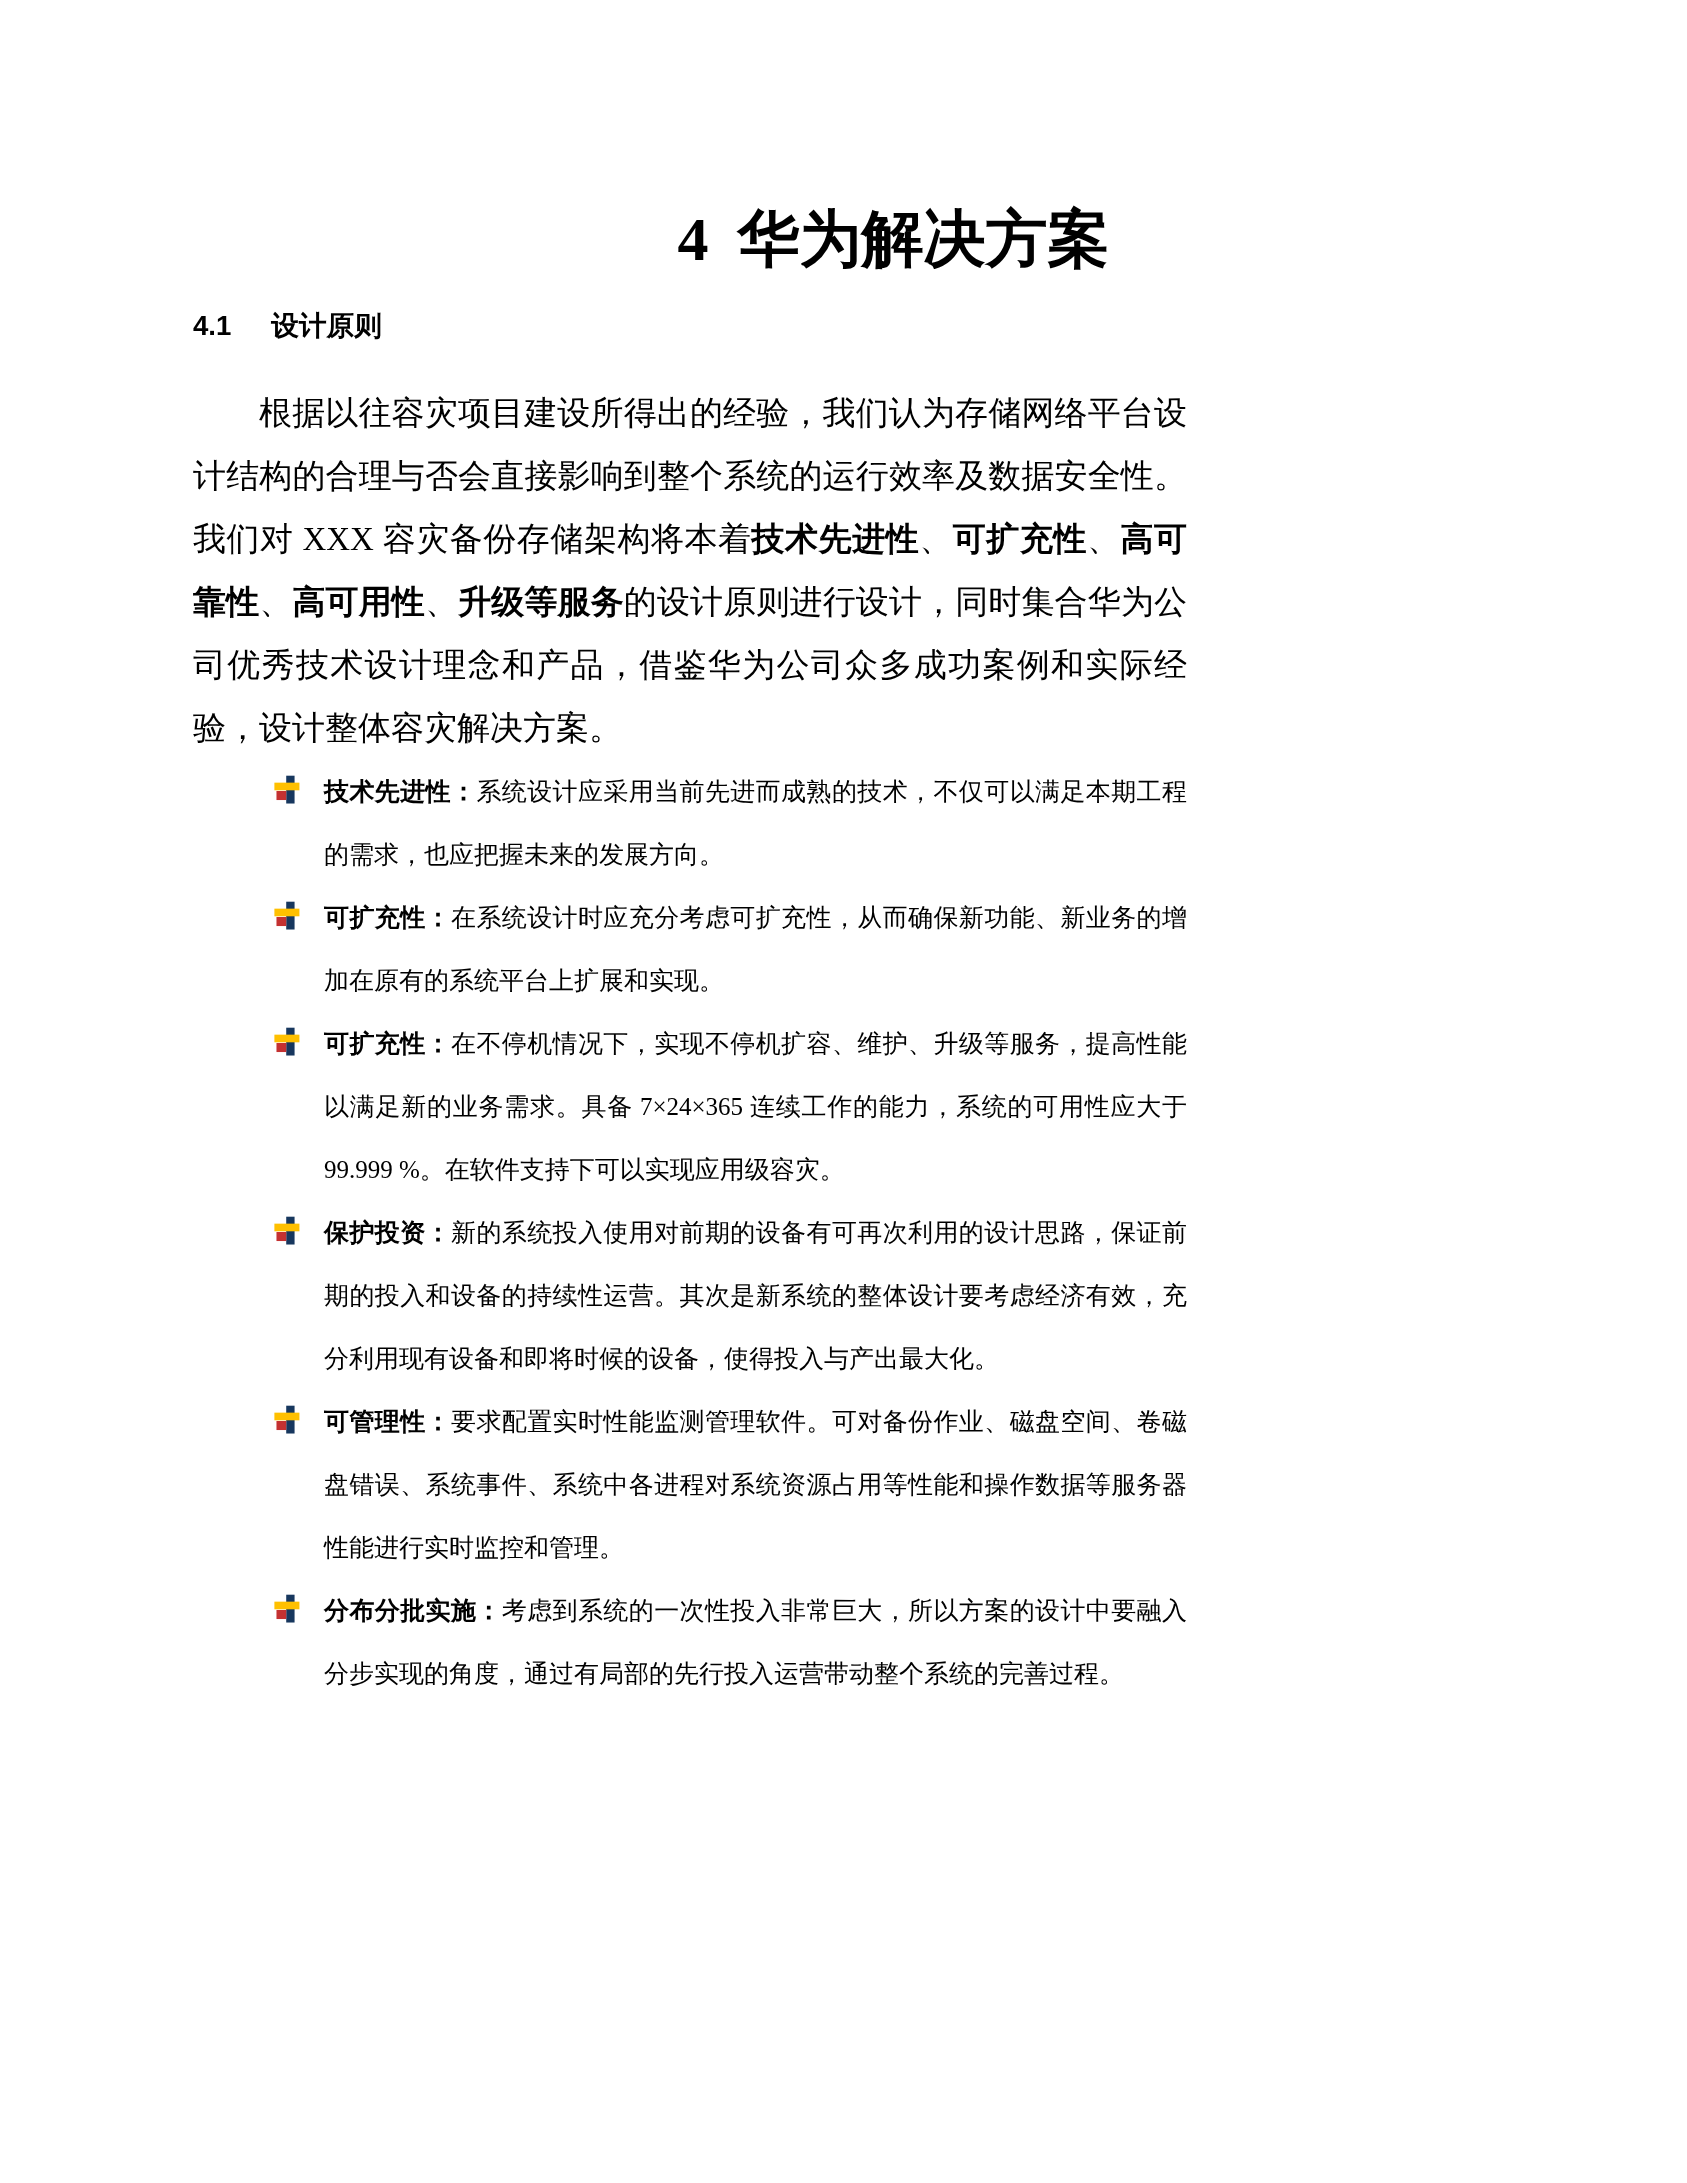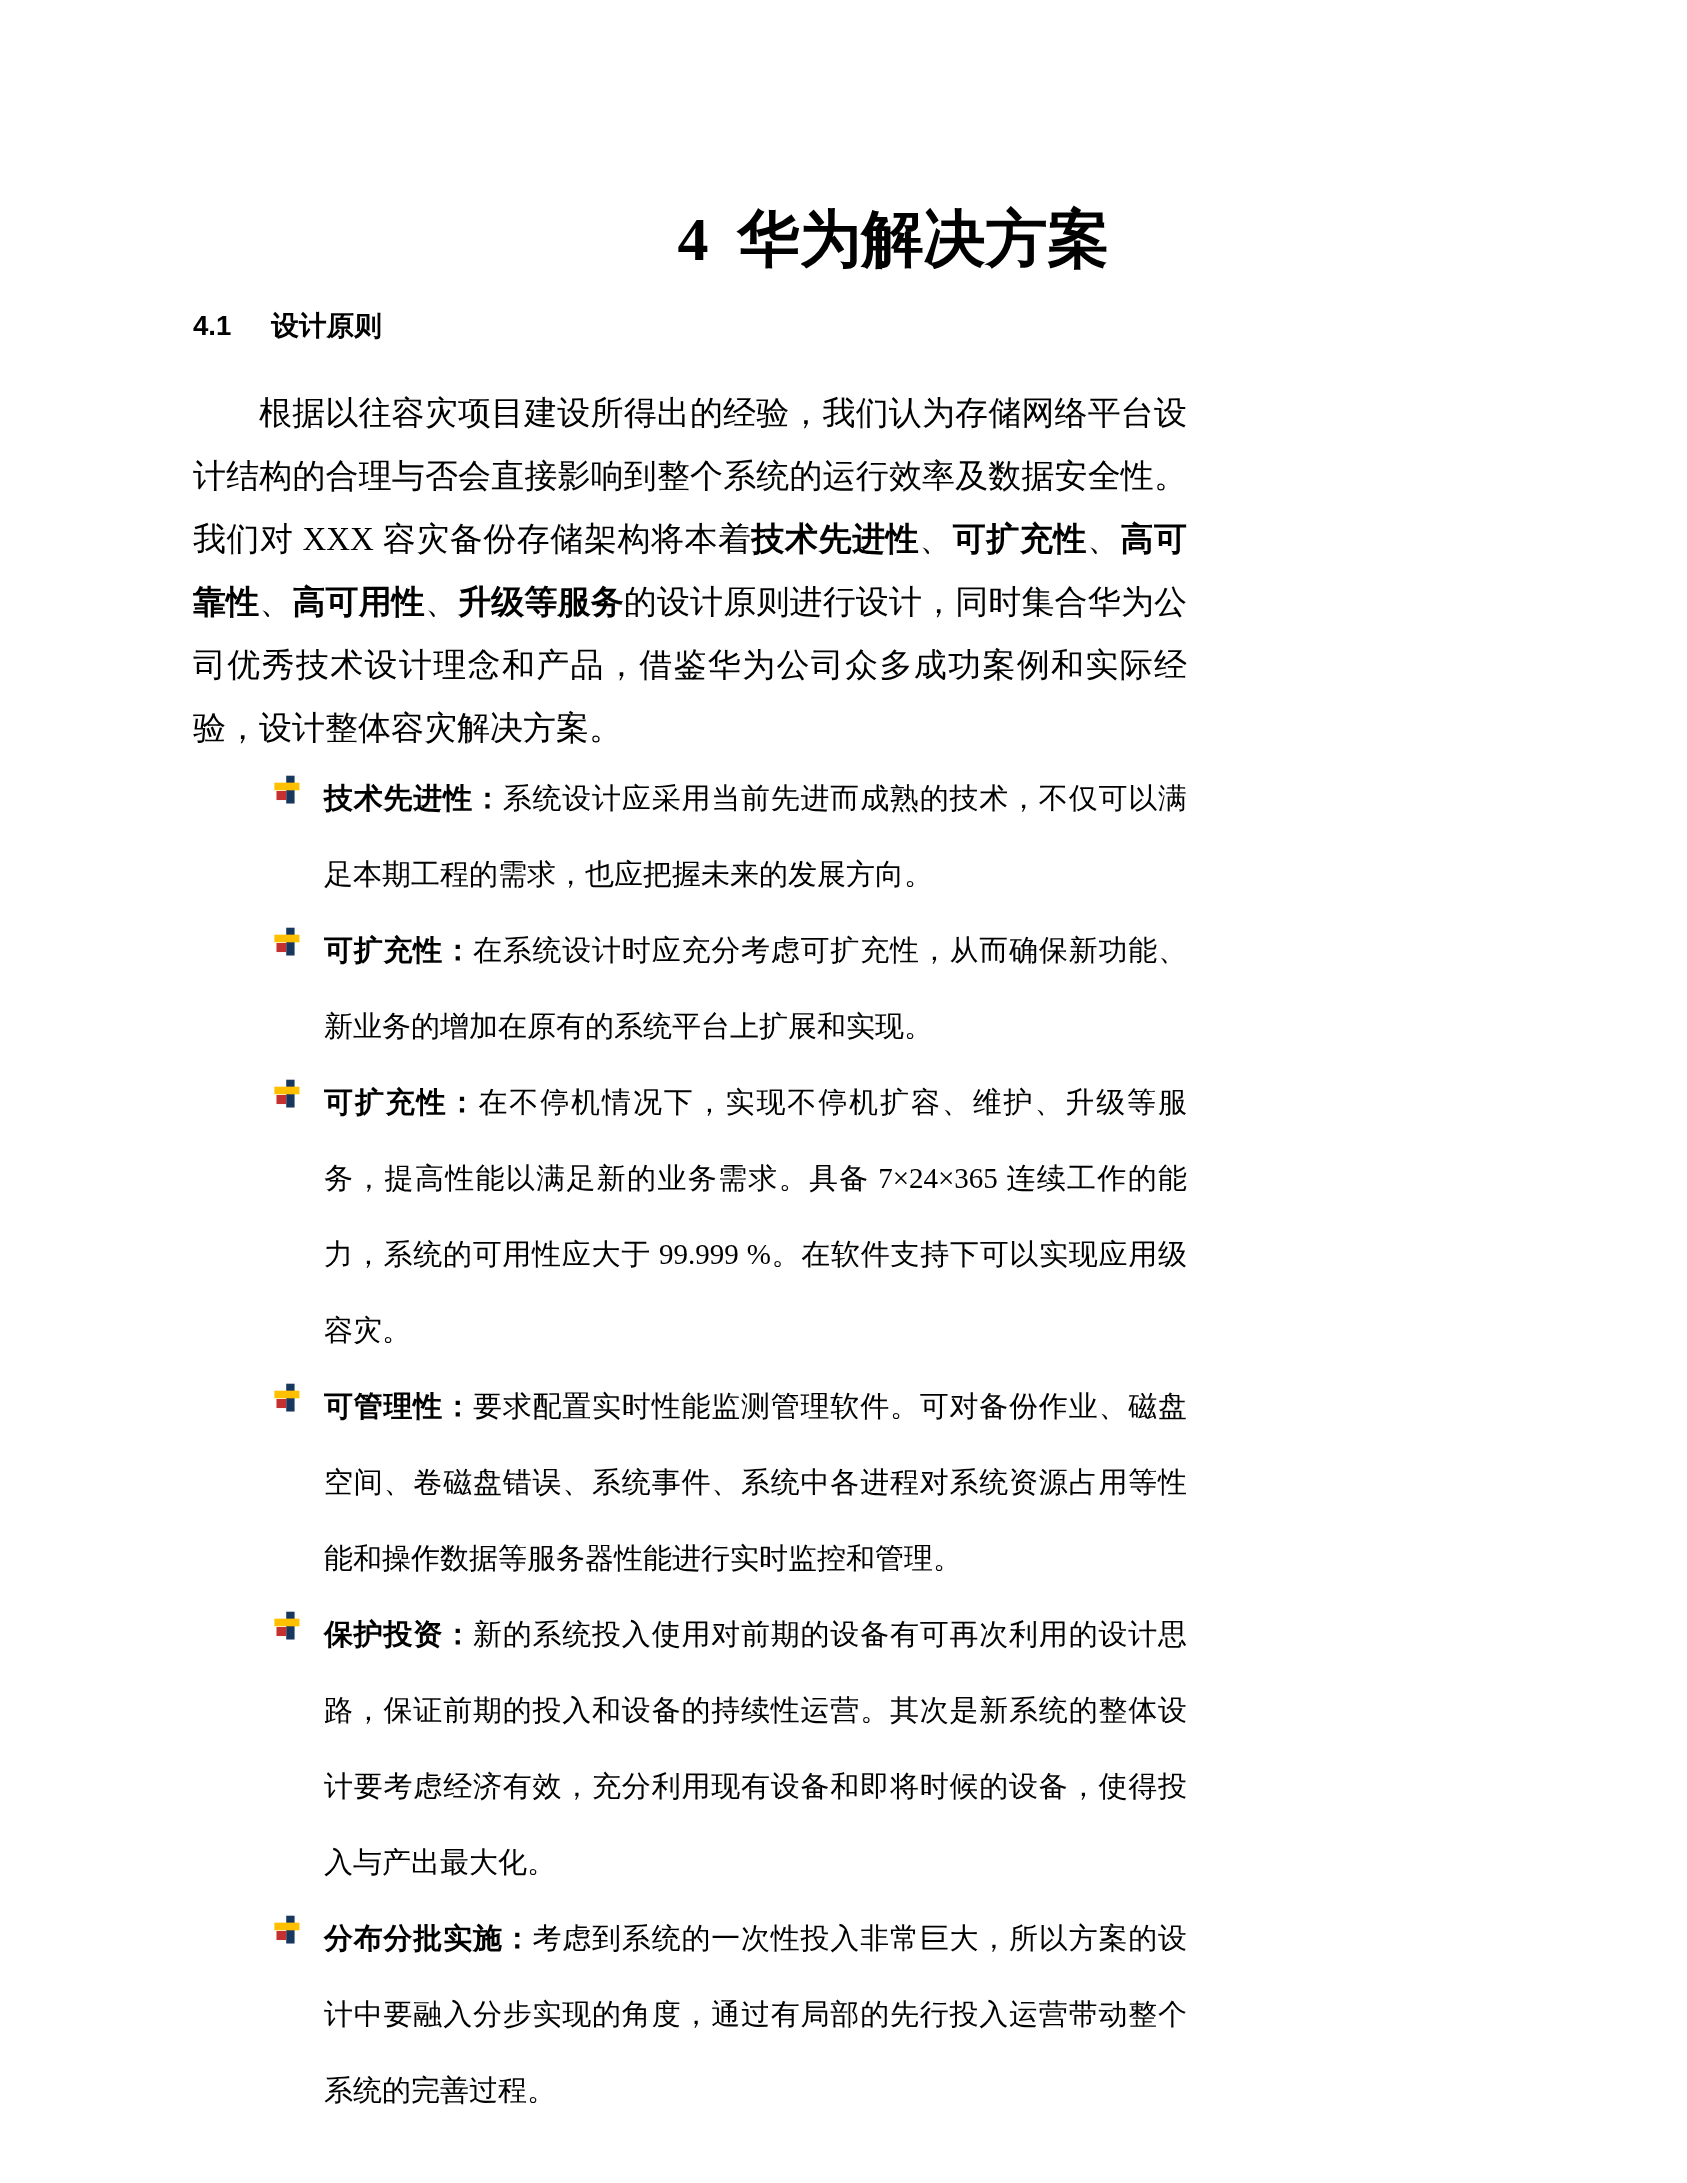--- a/index.html
+++ b/index.html
@@ -43,22 +43,22 @@
     text-indent: 66px;
   }
   .intro .b { font-weight: bold; }
   .principles {
     list-style: none;
     margin: 0;
   }
   .principles li {
     position: relative;
     padding-left: 131px;
-    font-size: 29px;
-    line-height: 76px;
+    font-size: 25px;
+    line-height: 63px;
     text-align: justify;
   }
   .principles .term { font-weight: bold; }
   .bullet-icon {
     position: absolute;
     left: 80px;
     top: 15px;
     width: 32px;
     height: 32px;
     display: inline-block;
@@ -117,32 +117,32 @@
   </li>
 
   <li>
     <span class="bullet-icon">
       <svg viewBox="0 0 46 46" xmlns="http://www.w3.org/2000/svg" aria-hidden="true">
         <rect x="19" y="1" width="12" height="40" class="ic-navy"></rect>
         <rect x="2" y="11" width="36" height="11" class="ic-yellow"></rect>
         <rect x="5" y="23" width="14" height="13" class="ic-red"></rect>
       </svg>
     </span>
-    <span class="term">可管理性：</span><span class="body-text">要求配置实时性能监测管理软件。可对备份作业、磁盘空间、卷磁盘错误、系统事件、系统中各进程对系统资源占用等性能和操作数据等服务器性能进行实时监控和管理。</span>
+    <span class="term">保护投资：</span><span class="body-text">新的系统投入使用对前期的设备有可再次利用的设计思路，保证前期的投入和设备的持续性运营。其次是新系统的整体设计要考虑经济有效，充分利用现有设备和即将时候的设备，使得投入与产出最大化。</span>
   </li>
 
   <li>
     <span class="bullet-icon">
       <svg viewBox="0 0 46 46" xmlns="http://www.w3.org/2000/svg" aria-hidden="true">
         <rect x="19" y="1" width="12" height="40" class="ic-navy"></rect>
         <rect x="2" y="11" width="36" height="11" class="ic-yellow"></rect>
         <rect x="5" y="23" width="14" height="13" class="ic-red"></rect>
       </svg>
     </span>
-    <span class="term">保护投资：</span><span class="body-text">新的系统投入使用对前期的设备有可再次利用的设计思路，保证前期的投入和设备的持续性运营。其次是新系统的整体设计要考虑经济有效，充分利用现有设备和即将时候的设备，使得投入与产出最大化。</span>
+    <span class="term">可管理性：</span><span class="body-text">要求配置实时性能监测管理软件。可对备份作业、磁盘空间、卷磁盘错误、系统事件、系统中各进程对系统资源占用等性能和操作数据等服务器性能进行实时监控和管理。</span>
   </li>
 
   <li>
     <span class="bullet-icon">
       <svg viewBox="0 0 46 46" xmlns="http://www.w3.org/2000/svg" aria-hidden="true">
         <rect x="19" y="1" width="12" height="40" class="ic-navy"></rect>
         <rect x="2" y="11" width="36" height="11" class="ic-yellow"></rect>
         <rect x="5" y="23" width="14" height="13" class="ic-red"></rect>
       </svg>
     </span>

